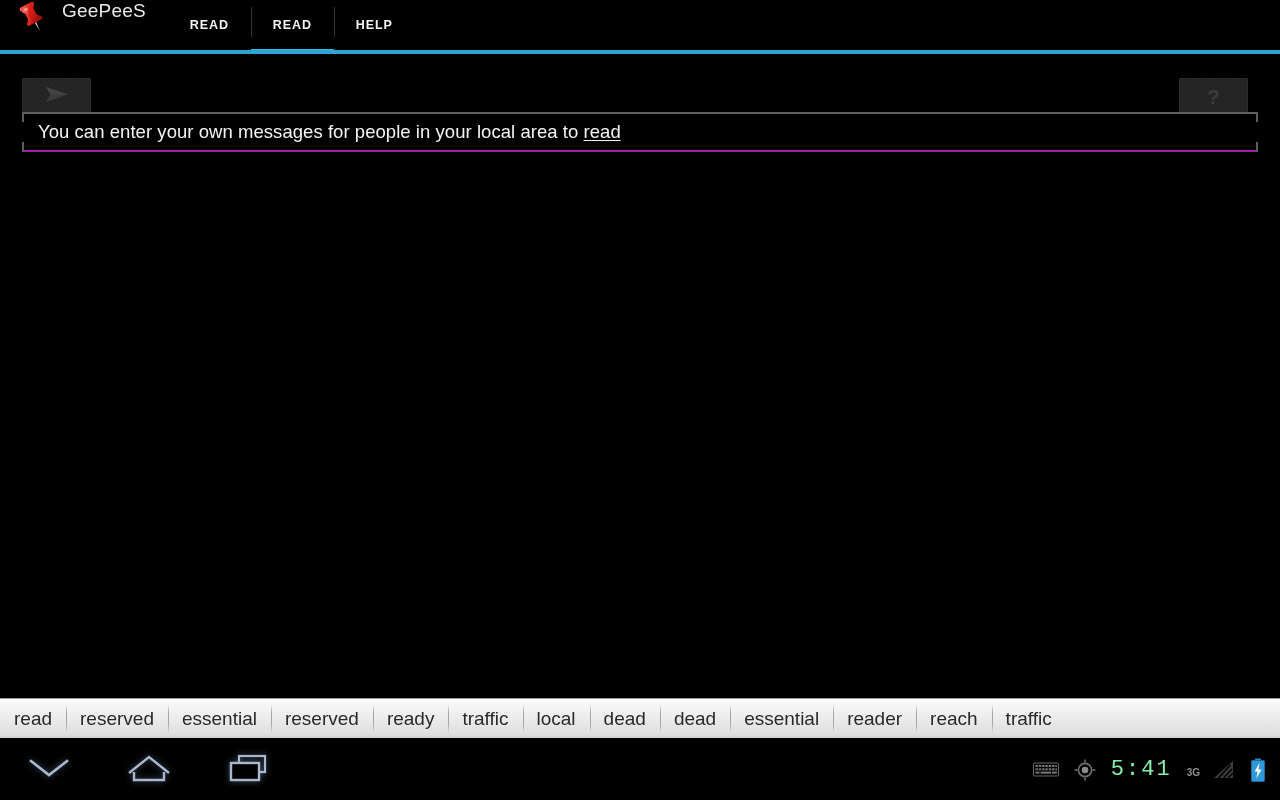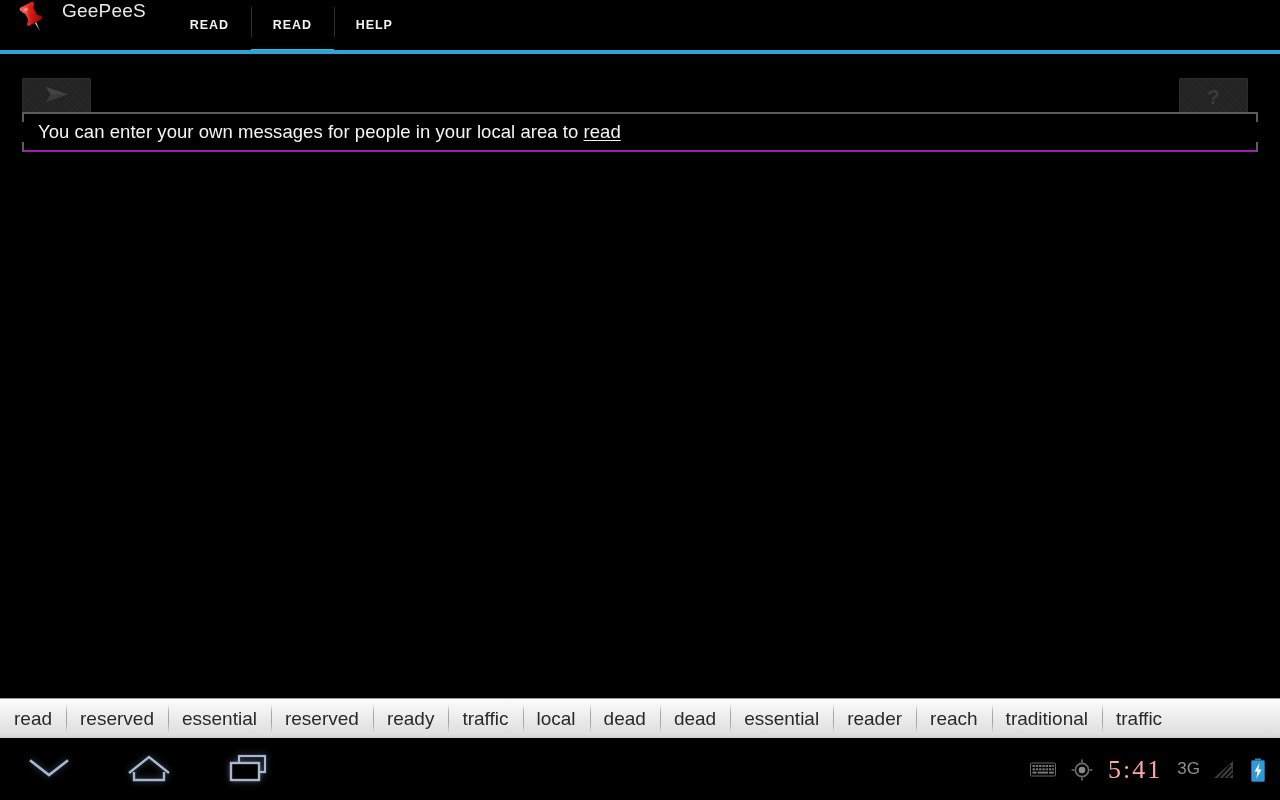--- a/index.html
+++ b/index.html
@@ -273,32 +273,32 @@
   }
 
   .tray-icon {
     display: flex;
     align-items: center;
     justify-content: center;
     cursor: pointer;
   }
 
   .clock {
-    color: #fca5a5;
-    font-family: Liberation Serif, serif;
-    font-size: 26px;
+    color: #86efac;
+    font-family: Liberation Mono, monospace;
+    font-size: 22px;
     letter-spacing: 2px;
     line-height: 1;
     font-weight: 300;
   }
 
   .net-label {
     color: #8e8e8e;
-    font-size: 17px;
-    font-weight: normal;
+    font-size: 10px;
+    font-weight: bold;
     margin-right: -4px;
     align-self: flex-end;
     padding-bottom: 4px;
   }
 
   .glow { filter: drop-shadow(0 0 3px rgba(120,150,190,.55)); }
 </style>
 </head>
 <body>
 
@@ -378,21 +378,20 @@
     <div class="suggest">essential</div>
     <div class="suggest">reserved</div>
     <div class="suggest">ready</div>
     <div class="suggest">traffic</div>
     <div class="suggest">local</div>
     <div class="suggest">dead</div>
     <div class="suggest">dead</div>
     <div class="suggest">essential</div>
     <div class="suggest">reader</div>
     <div class="suggest">reach</div>
-    <div class="suggest">traditional</div>
     <div class="suggest">traffic</div>
 
   </div>
 
   <div class="nav-bar">
 
     <div class="nav-left">
       <div class="nav-btn">
         <span class="glow">
           <svg width="42" height="24" viewBox="0 0 42 24">

